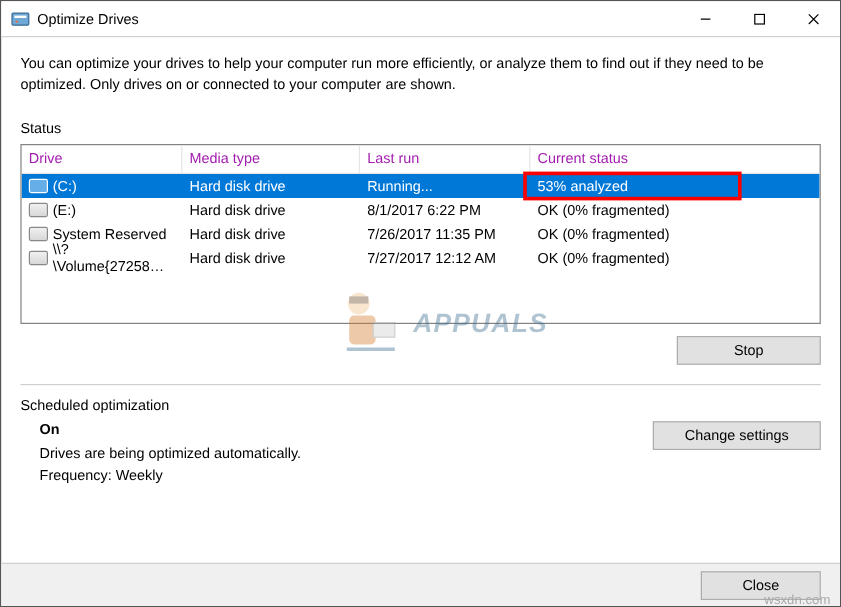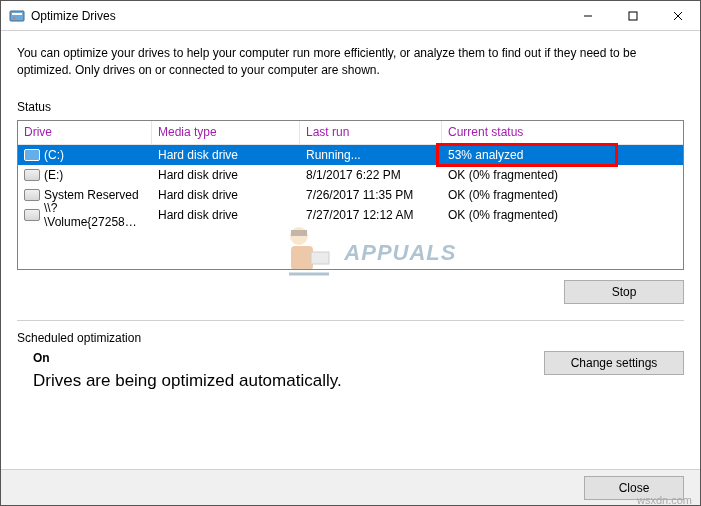--- a/index.html
+++ b/index.html
@@ -155,38 +155,38 @@
     .sched-row {
       display: flex;
       align-items: flex-start;
       justify-content: space-between;
     }
     .sched-text {
       padding-left: 16px;
       flex: 1;
     }
     .sched-on { font-weight: bold; font-size: 12px; margin-bottom: 6px; }
-    .sched-line { font-size: 17px; margin-bottom: 4px; }
+    .sched-line { font-size: 12px; margin-bottom: 4px; }
 
     .footer {
       position: absolute;
       bottom: 0; left: 0; right: 0;
       height: 36px;
       background: #f0f0f0;
       border-top: 1px solid #d0d0d0;
       display: flex;
       align-items: center;
       justify-content: flex-end;
       padding-right: 16px;
     }
 
     .watermark-logo {
       position: absolute;
       left: 270px;
-      top: 217px;
+      top: 234px;
       opacity: 0.4;
       pointer-events: none;
       font-family: sans-serif;
     }
     .watermark-logo .guy {
       width: 70px; height: 70px;
       display: inline-block;
       vertical-align: middle;
     }
     .watermark-logo .txt {
@@ -299,20 +299,21 @@
 
   <hr class="divider">
 
   <div class="section-label">Scheduled optimization</div>
 
   <div class="sched-section">
     <div class="sched-row">
       <div class="sched-text">
         <div class="sched-on">On</div>
         <div class="sched-line">Drives are being optimized automatically.</div>
+        <div class="sched-line">Frequency: Weekly</div>
       </div>
       <button class="btn" style="min-width:140px">Change settings</button>
     </div>
   </div>
 
 </div>
 
 <div class="footer">
   <button class="btn" style="min-width:100px">Close</button>
 </div>

